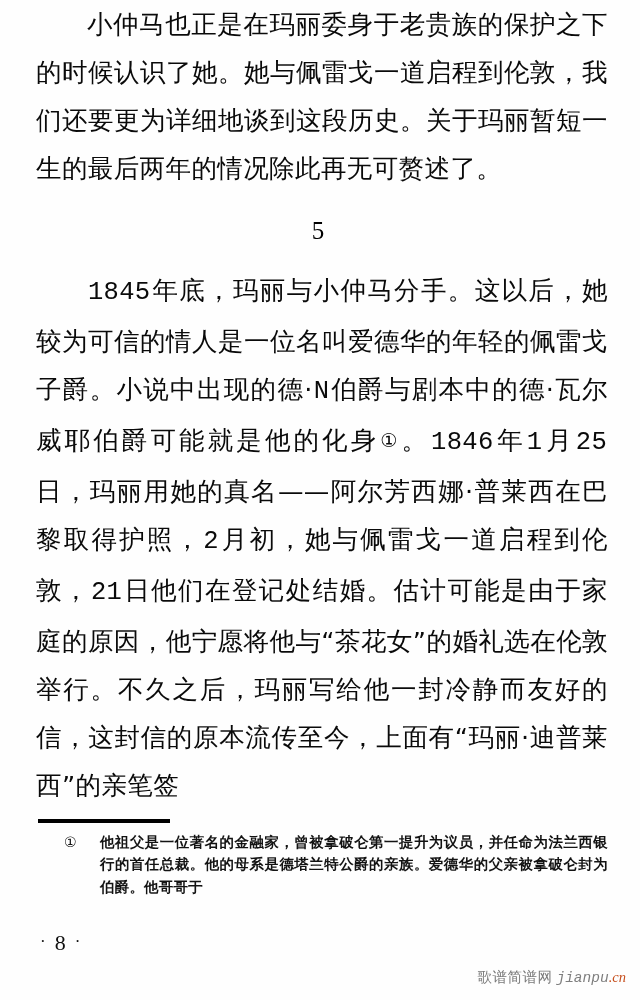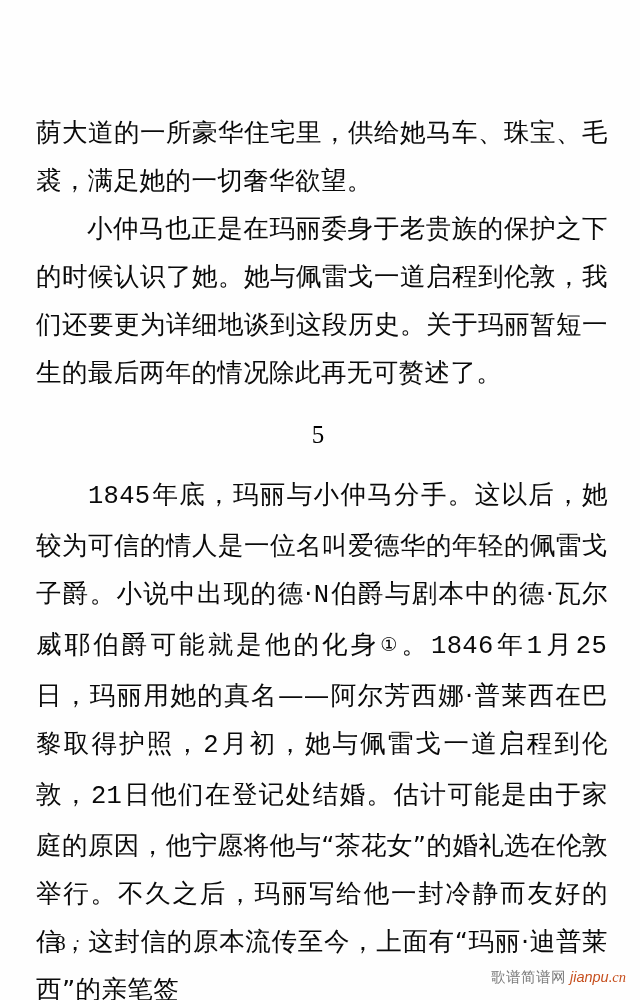--- a/index.html
+++ b/index.html
@@ -129,39 +129,38 @@
     line-height: 18px;
     white-space: nowrap;
     opacity: 0.92;
   }
   .watermark .wm-cn {
     color: #6e6e6e;
     font-family: "DejaVu Sans", sans-serif;
     letter-spacing: 0.5px;
   }
   .watermark .wm-name {
-    color: #c2410c;
-    font-family: Liberation Sans, sans-serif;
+    color: #737373;
+    font-family: Liberation Mono, monospace;
     font-style: italic;
     padding-left: 4px;
   }
   .watermark .wm-tld {
     color: #c2410c;
     font-family: "Liberation Serif", serif;
     font-style: italic;
   }
 </style>
 </head>
 <body>
 
 <div class="page">
 
   <div class="content">
 
-    <p class="body-block first">荫大道的一所豪华住宅里，供给她马车、珠宝、毛裘，满足她的一切奢华欲望。</p>
 
     <p class="body-block indent2">小仲马也正是在玛丽委身于老贵族的保护之下的时候认识了她。她与佩雷戈一道启程到伦敦，我们还要更为详细地谈到这段历史。关于玛丽暂短一生的最后两年的情况除此再无可赘述了。</p>
 
     <div class="section-number">5</div>
 
     <p class="body-block indent2">
       <span class="lat">1845</span><span>年底，玛丽与小仲马分手。这以后，她较为可信的情人是一位名叫爱德华的年轻的佩雷戈子爵。小说中出现的德·</span><span class="lat">N</span><span>伯爵与剧本中的德·瓦尔威耶伯爵可能就是他的化身</span><span class="fnmark">①</span><span>。</span><span class="lat">1846</span><span>年</span><span class="lat">1</span><span>月</span><span class="lat">25</span><span>日，玛丽用她的真名——阿尔芳西娜·普莱西在巴黎取得护照，</span><span class="lat">2</span><span>月初，她与佩雷戈一道启程到伦敦，</span><span class="lat">21</span><span>日他们在登记处结婚。估计可能是由于家庭的原因，他宁愿将他与“茶花女”的婚礼选在伦敦举行。不久之后，玛丽写给他一封冷静而友好的信，这封信的原本流传至今，上面有“玛丽·迪普莱西”的亲笔签</span>
     </p>
 
     <div class="footnote-rule"></div>

